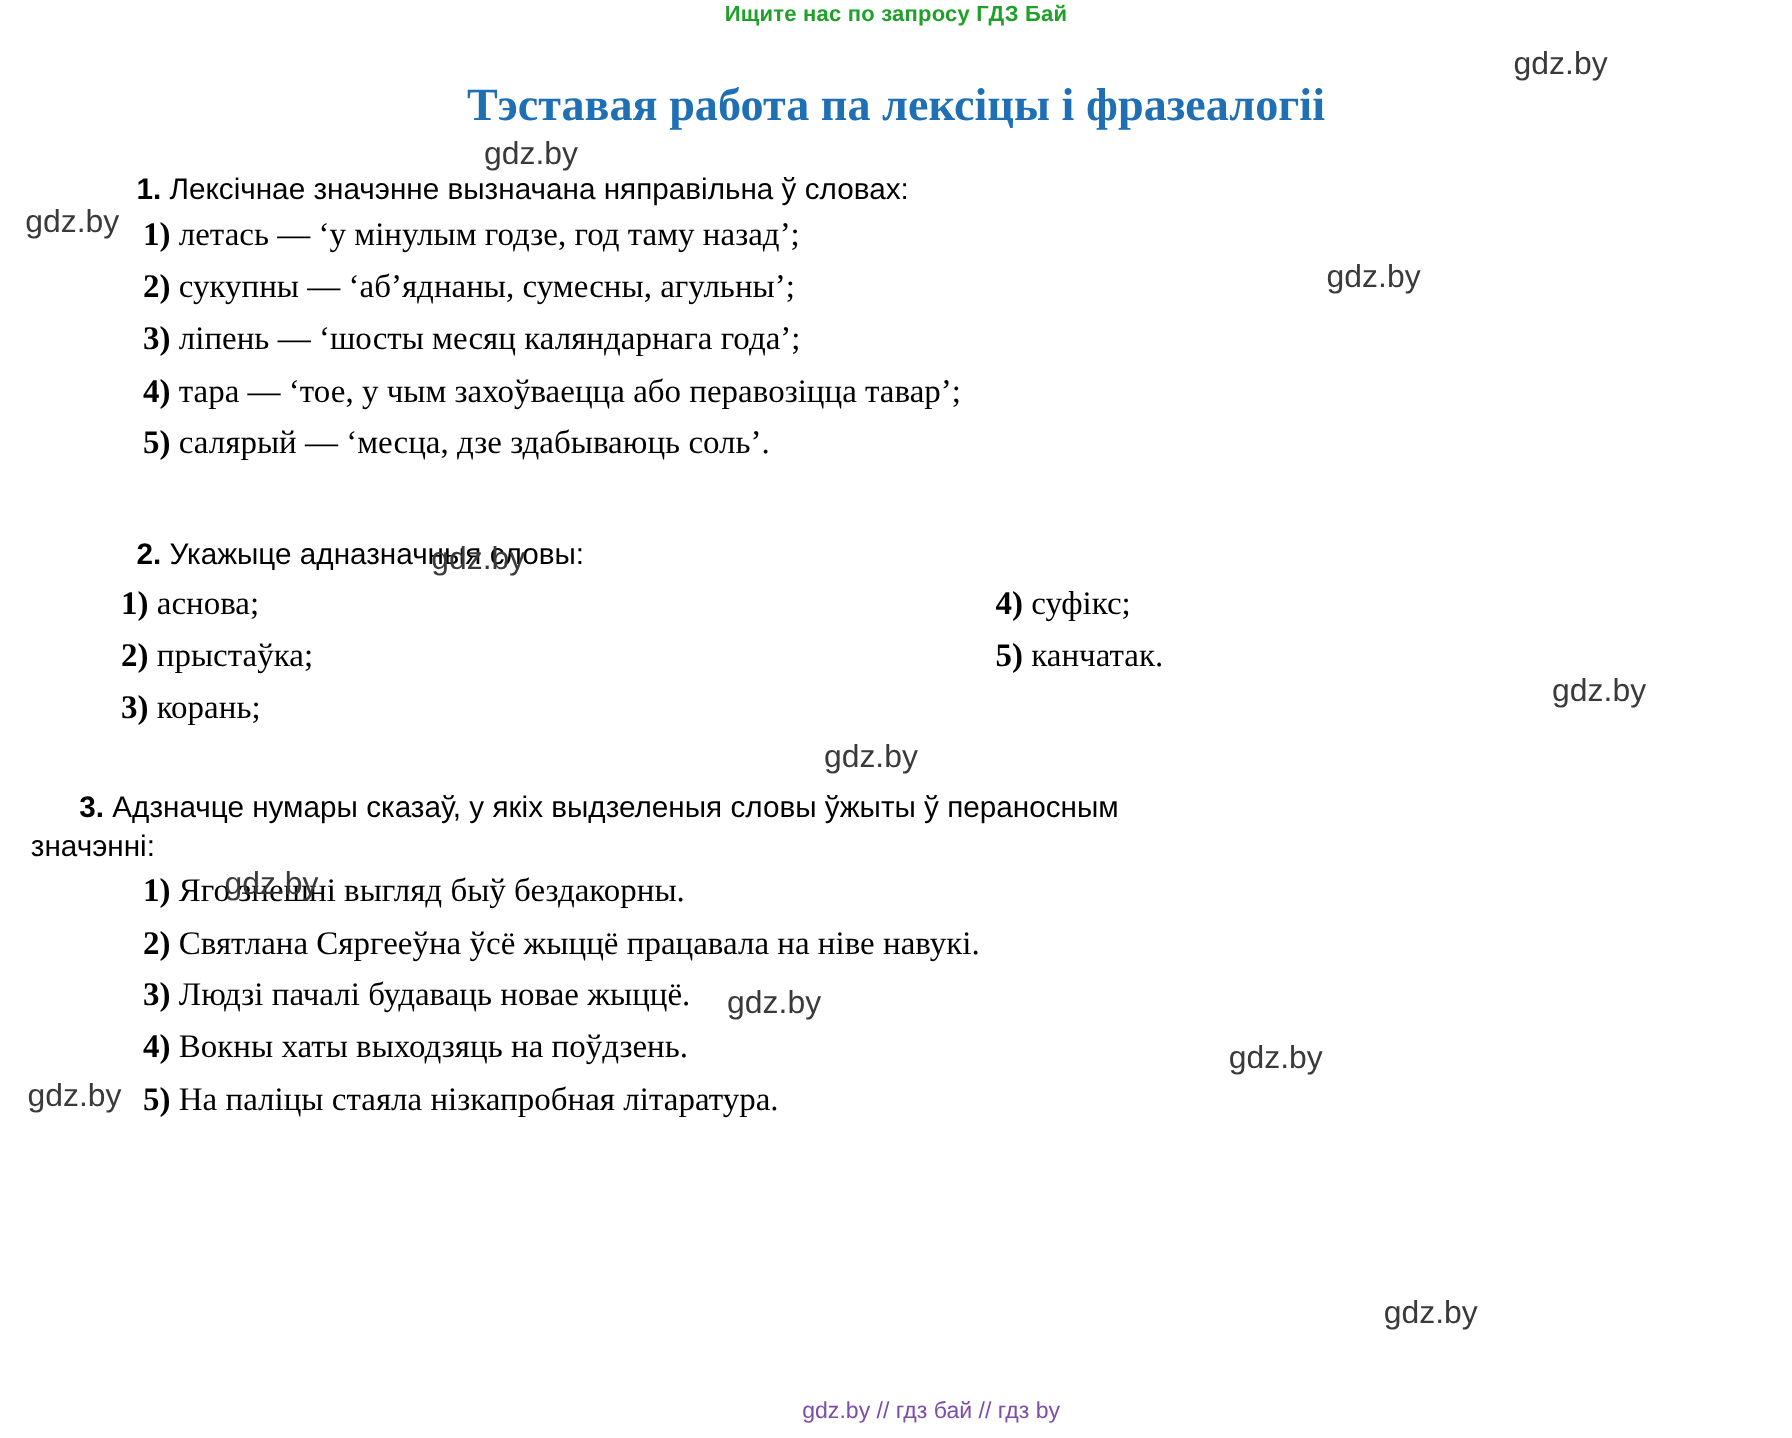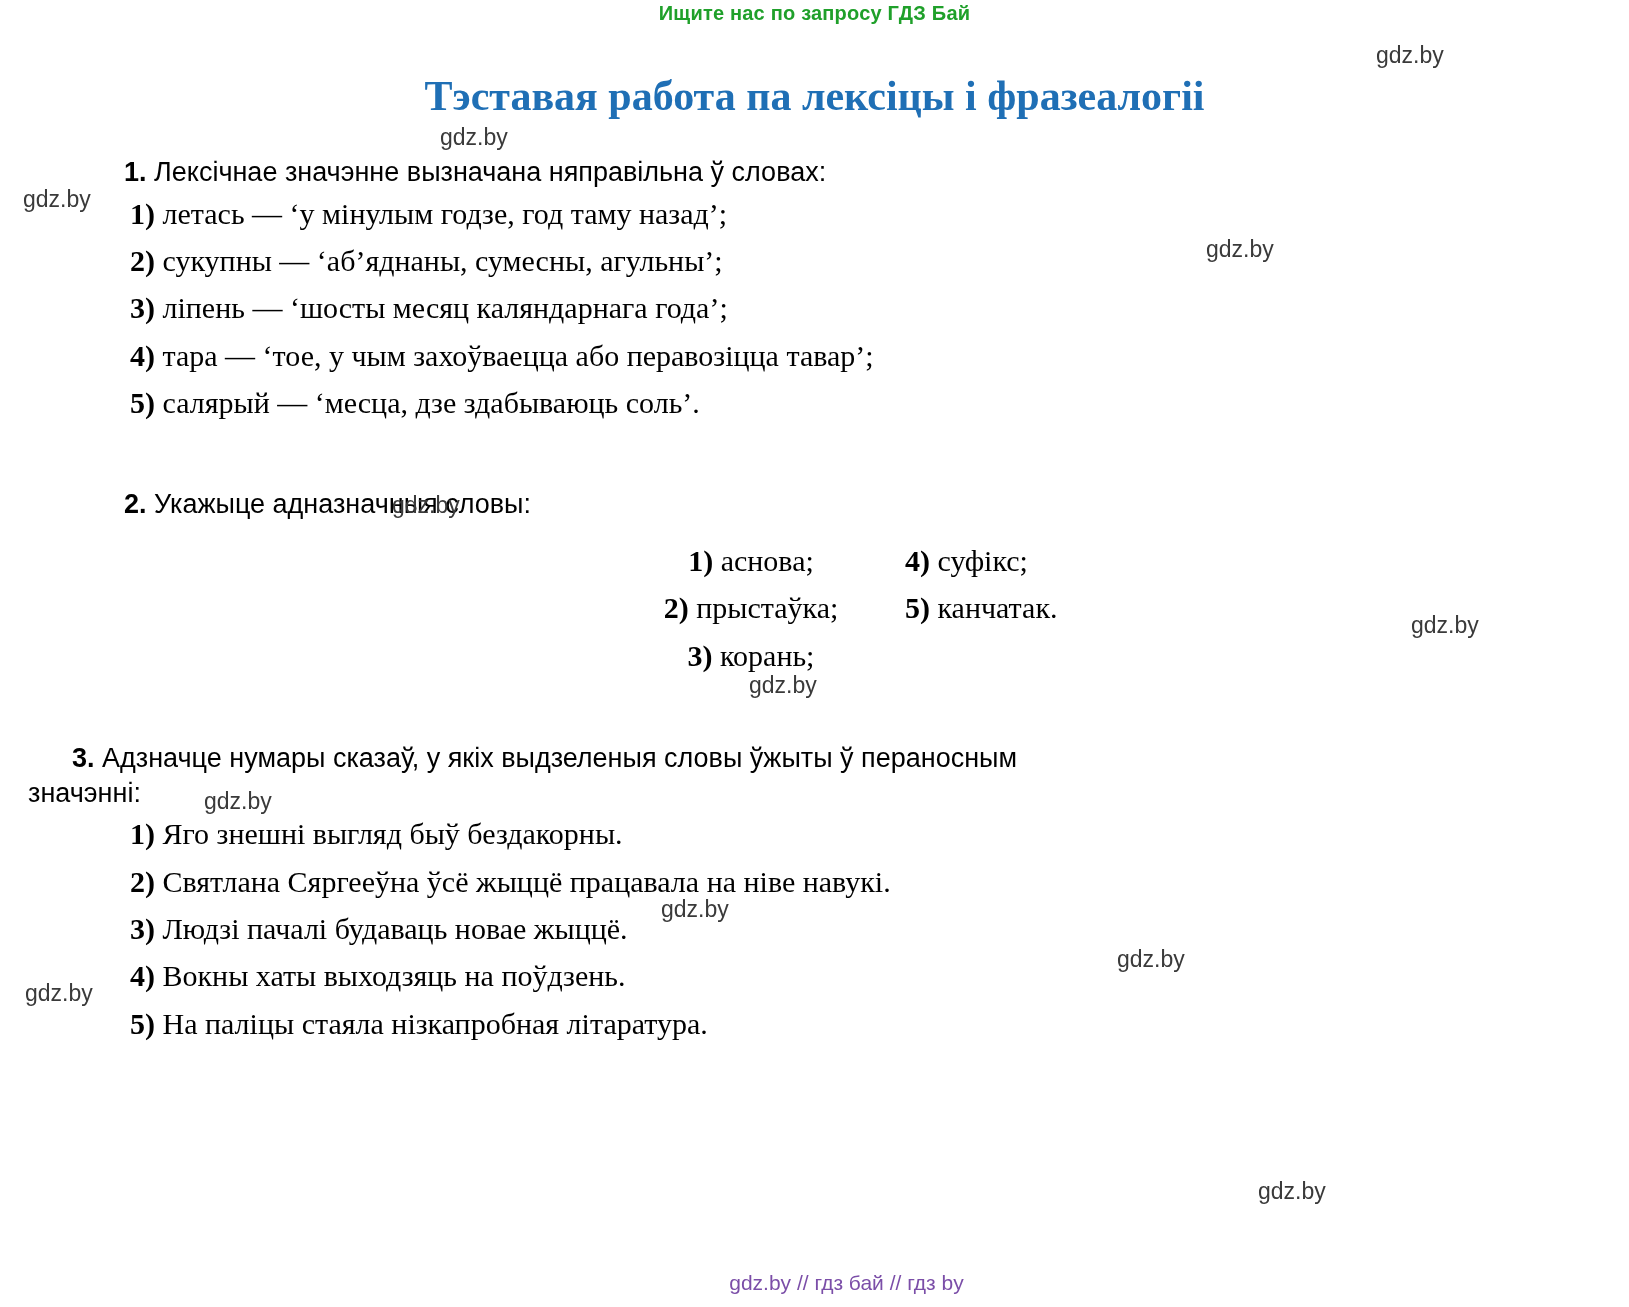--- a/index.html
+++ b/index.html
@@ -97,22 +97,21 @@
   .cols .col-left li,
   .cols .col-right li {
     font-family: "Liberation Serif", serif;
     font-size: 30px;
     line-height: 1.58;
     white-space: nowrap;
   }
   .cols .col-left {
     padding-left: 106px;
     list-style: none;
-    margin: 16px;
-    text-align: center;
+    margin: 4px;
   }
   .cols .col-right {
     position: absolute;
     top: 0;
     left: 905px;
     list-style: none;
     margin: 0;
     padding: 0;
   }
   .cols .lbl { font-weight: bold; }
@@ -127,21 +126,21 @@
     text-align: center;
     font-family: "Liberation Sans", sans-serif;
     font-size: 21px;
     color: #7b4ea8;
   }
 
   
   .wm {
     position: absolute;
     font-family: "Liberation Sans", sans-serif;
-    font-size: 23px;
+    font-size: 29px;
     color: #3a3a3a;
     white-space: nowrap;
     pointer-events: none;
   }
 </style>
 </head>
 <body>
 
 <div class="top-banner" style="color: rgb(31, 160, 42);">Ищите нас по запросу ГДЗ Бай</div>
 

